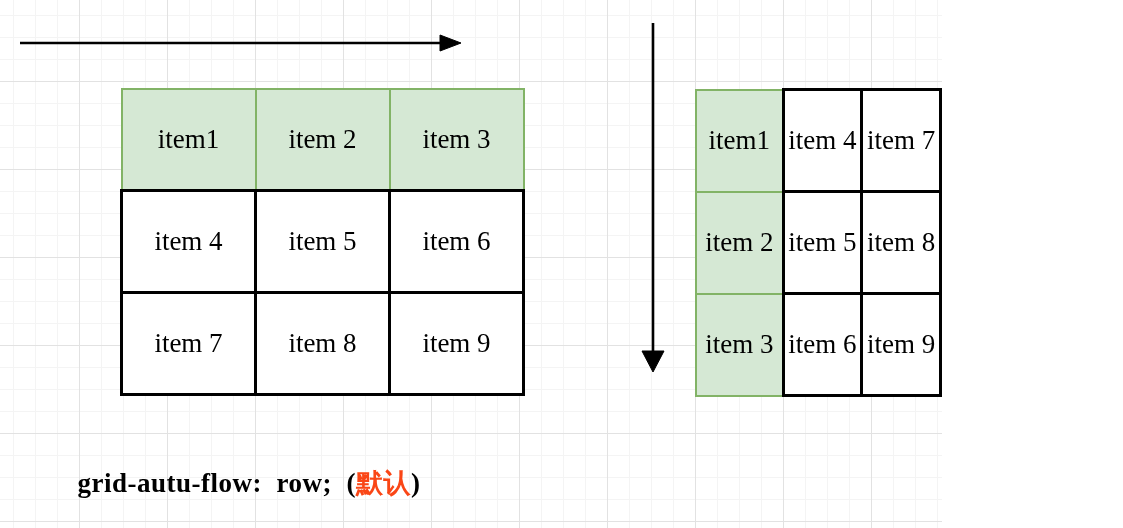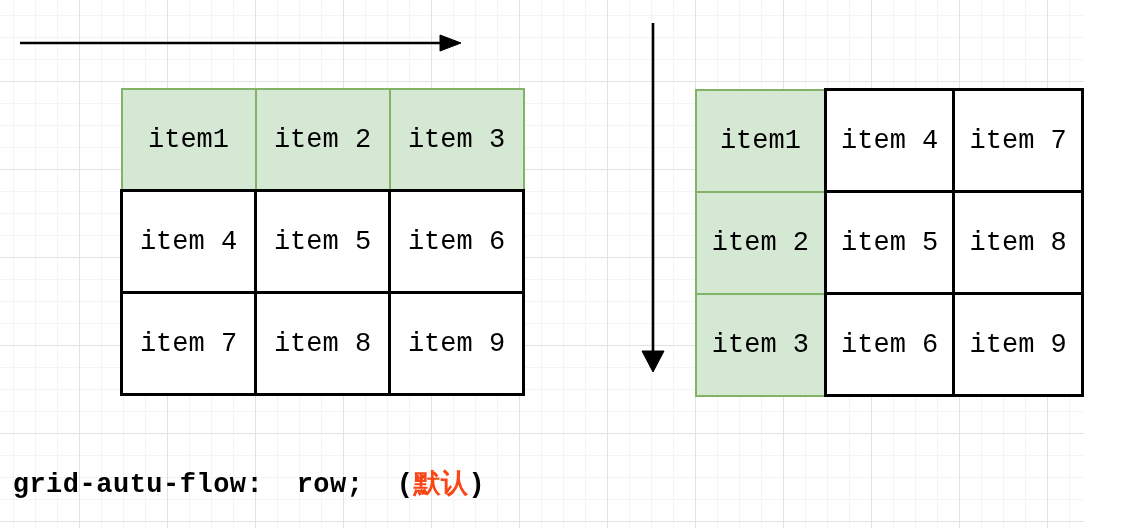--- a/index.html
+++ b/index.html
@@ -1,28 +1,28 @@
 <!DOCTYPE html>
 <html><head>
 <meta charset="utf-8">
 <style>
   html, body { margin: 0; padding: 0; }
   .canvas {
     position: relative;
-    width: 1084px;
+    width: 942px;
     height: 528px;
     background-color: #ffffff;
     background-image:
       linear-gradient(to right, #e2e2e2 1px, transparent 1px),
       linear-gradient(to bottom, #e2e2e2 1px, transparent 1px),
       linear-gradient(to right, #f4f4f4 1px, transparent 1px),
       linear-gradient(to bottom, #f4f4f4 1px, transparent 1px);
     background-size: 88px 88px, 88px 88px, 22px 22px, 22px 22px;
     background-position: 79px 81px, 79px 81px, 13px 15px, 13px 15px;
-    font-family: Liberation Mono, monospace;
+    font-family: Liberation Serif, serif;
     overflow: hidden;
   }
   table.item-grid {
     position: absolute;
     border-collapse: collapse;
     table-layout: fixed;
   }
   table.item-grid td {
     width: 131px;
     height: 99px;

